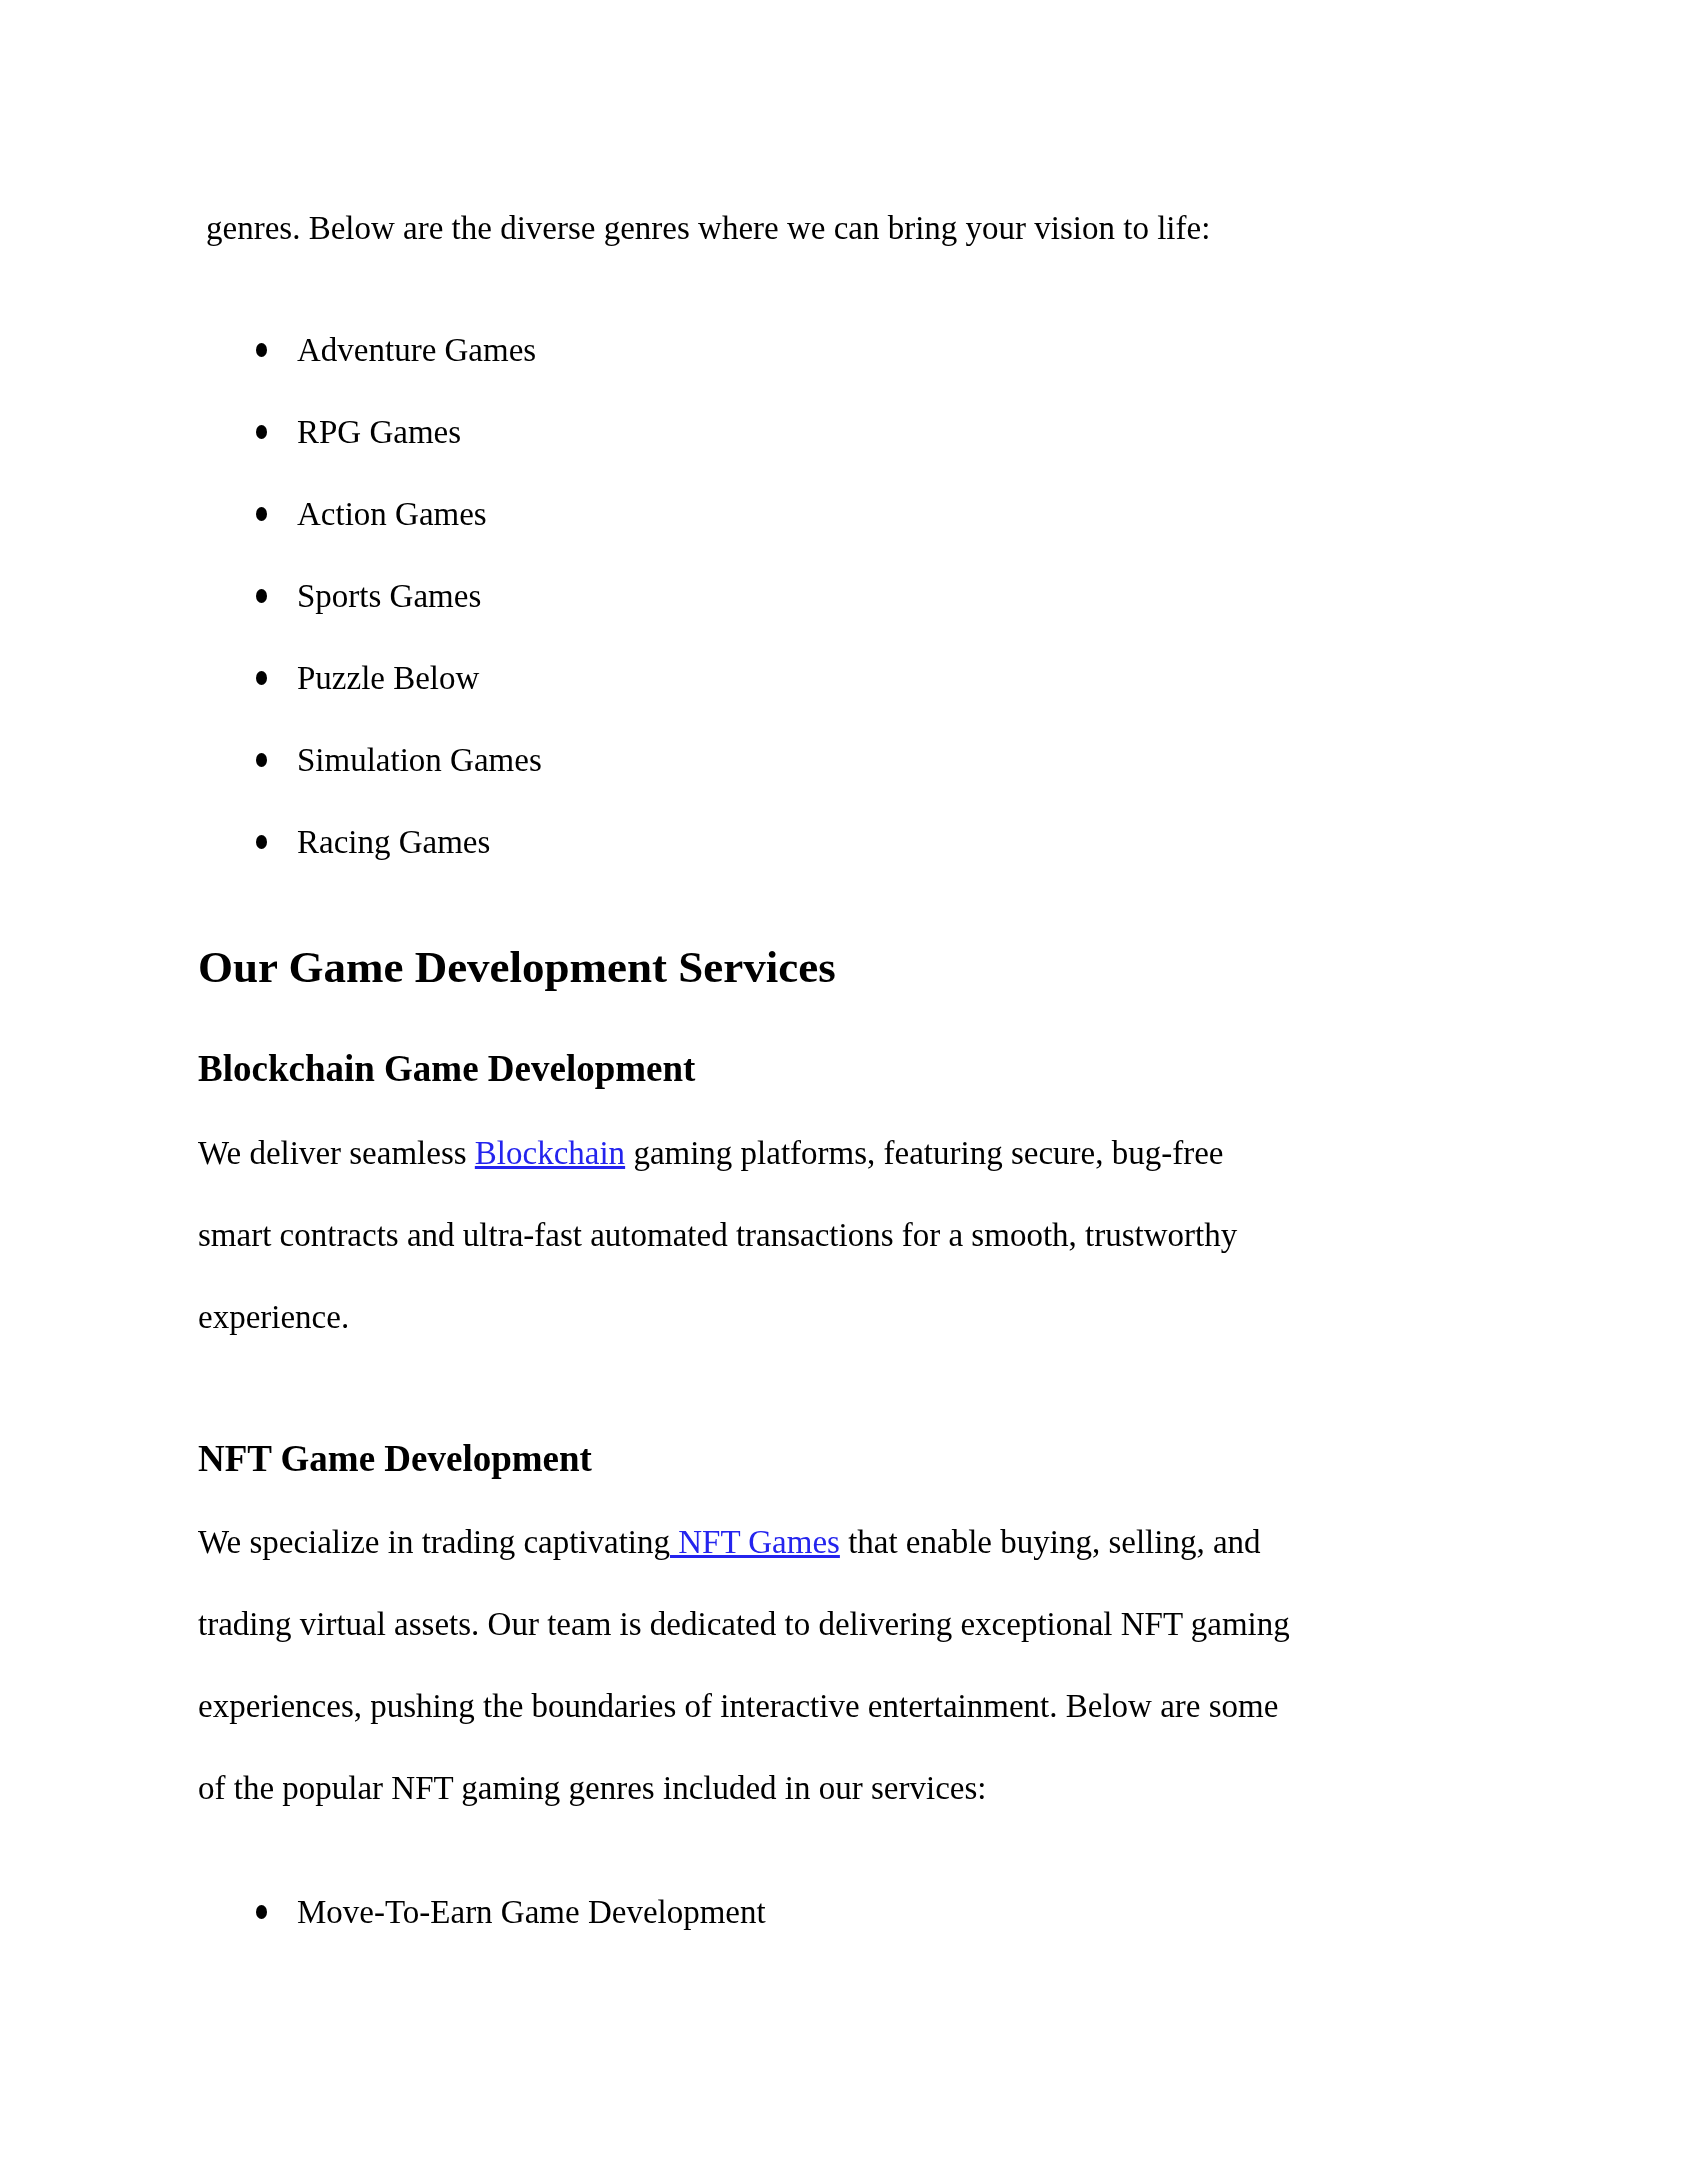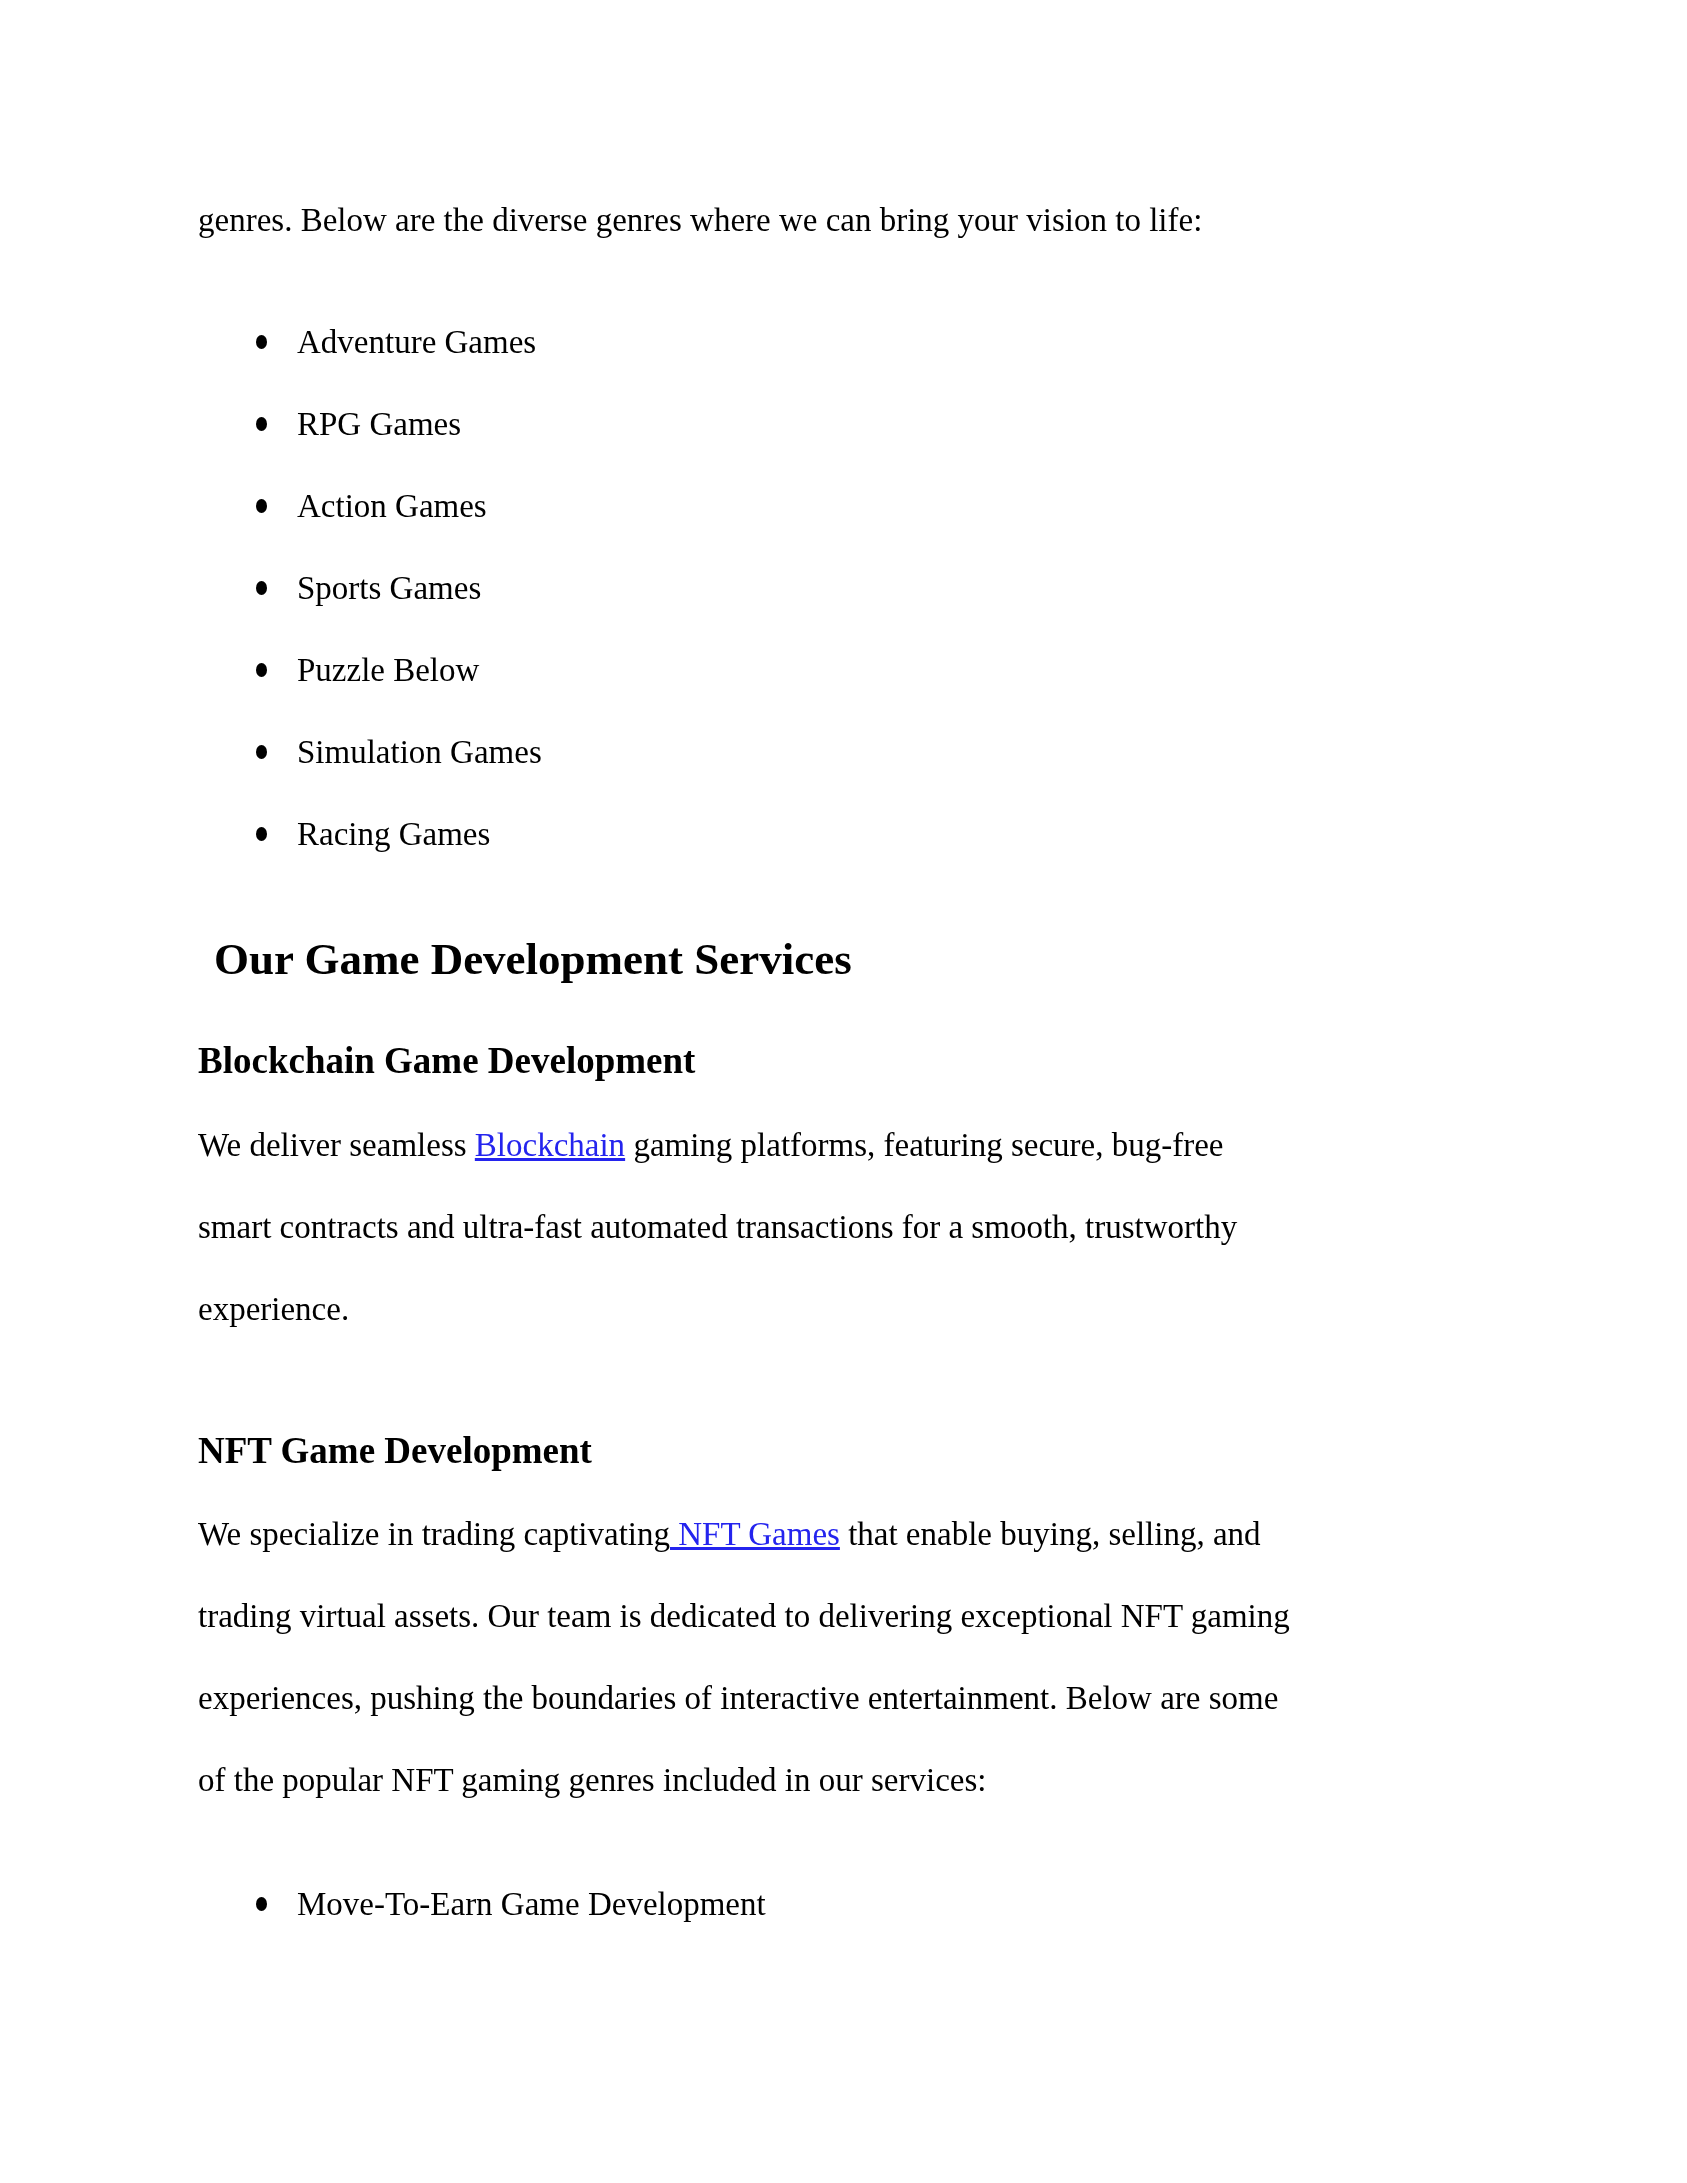--- a/index.html
+++ b/index.html
@@ -23,21 +23,21 @@
     top: 179px;
     width: 1292px;
   }
   .line {
     height: 82px;
     line-height: 82px;
     font-size: 33px;
     white-space: nowrap;
   }
   .para { margin: 18.5px 0 0 0; }
-  .para.first { margin: 0; }
+  .para.first { margin: 8px; }
   ul.bullet-list {
     list-style: none;
     margin: 0;
     padding: 0;
   }
   ul.list1 { margin-top: 40px; }
   ul.list2 { margin-top: 42px; }
   li.bullet-item {
     position: relative;
     height: 82px;
@@ -50,21 +50,21 @@
     position: absolute;
     left: 58px;
     top: 50%;
     transform: translateY(-50%);
     width: 11.2px;
     height: 14px;
     border-radius: 50%;
     background: #000000;
   }
   h2.doc-h2 {
-    margin: 55px 0 0 16px;
+    margin: 55px 0 0 0;
     font-size: 45px;
     line-height: 59px;
     font-weight: bold;
     white-space: nowrap;
   }
   h3.doc-h3 {
     margin: 47px 0 0 0;
     font-size: 37px;
     line-height: 49px;
     font-weight: bold;

